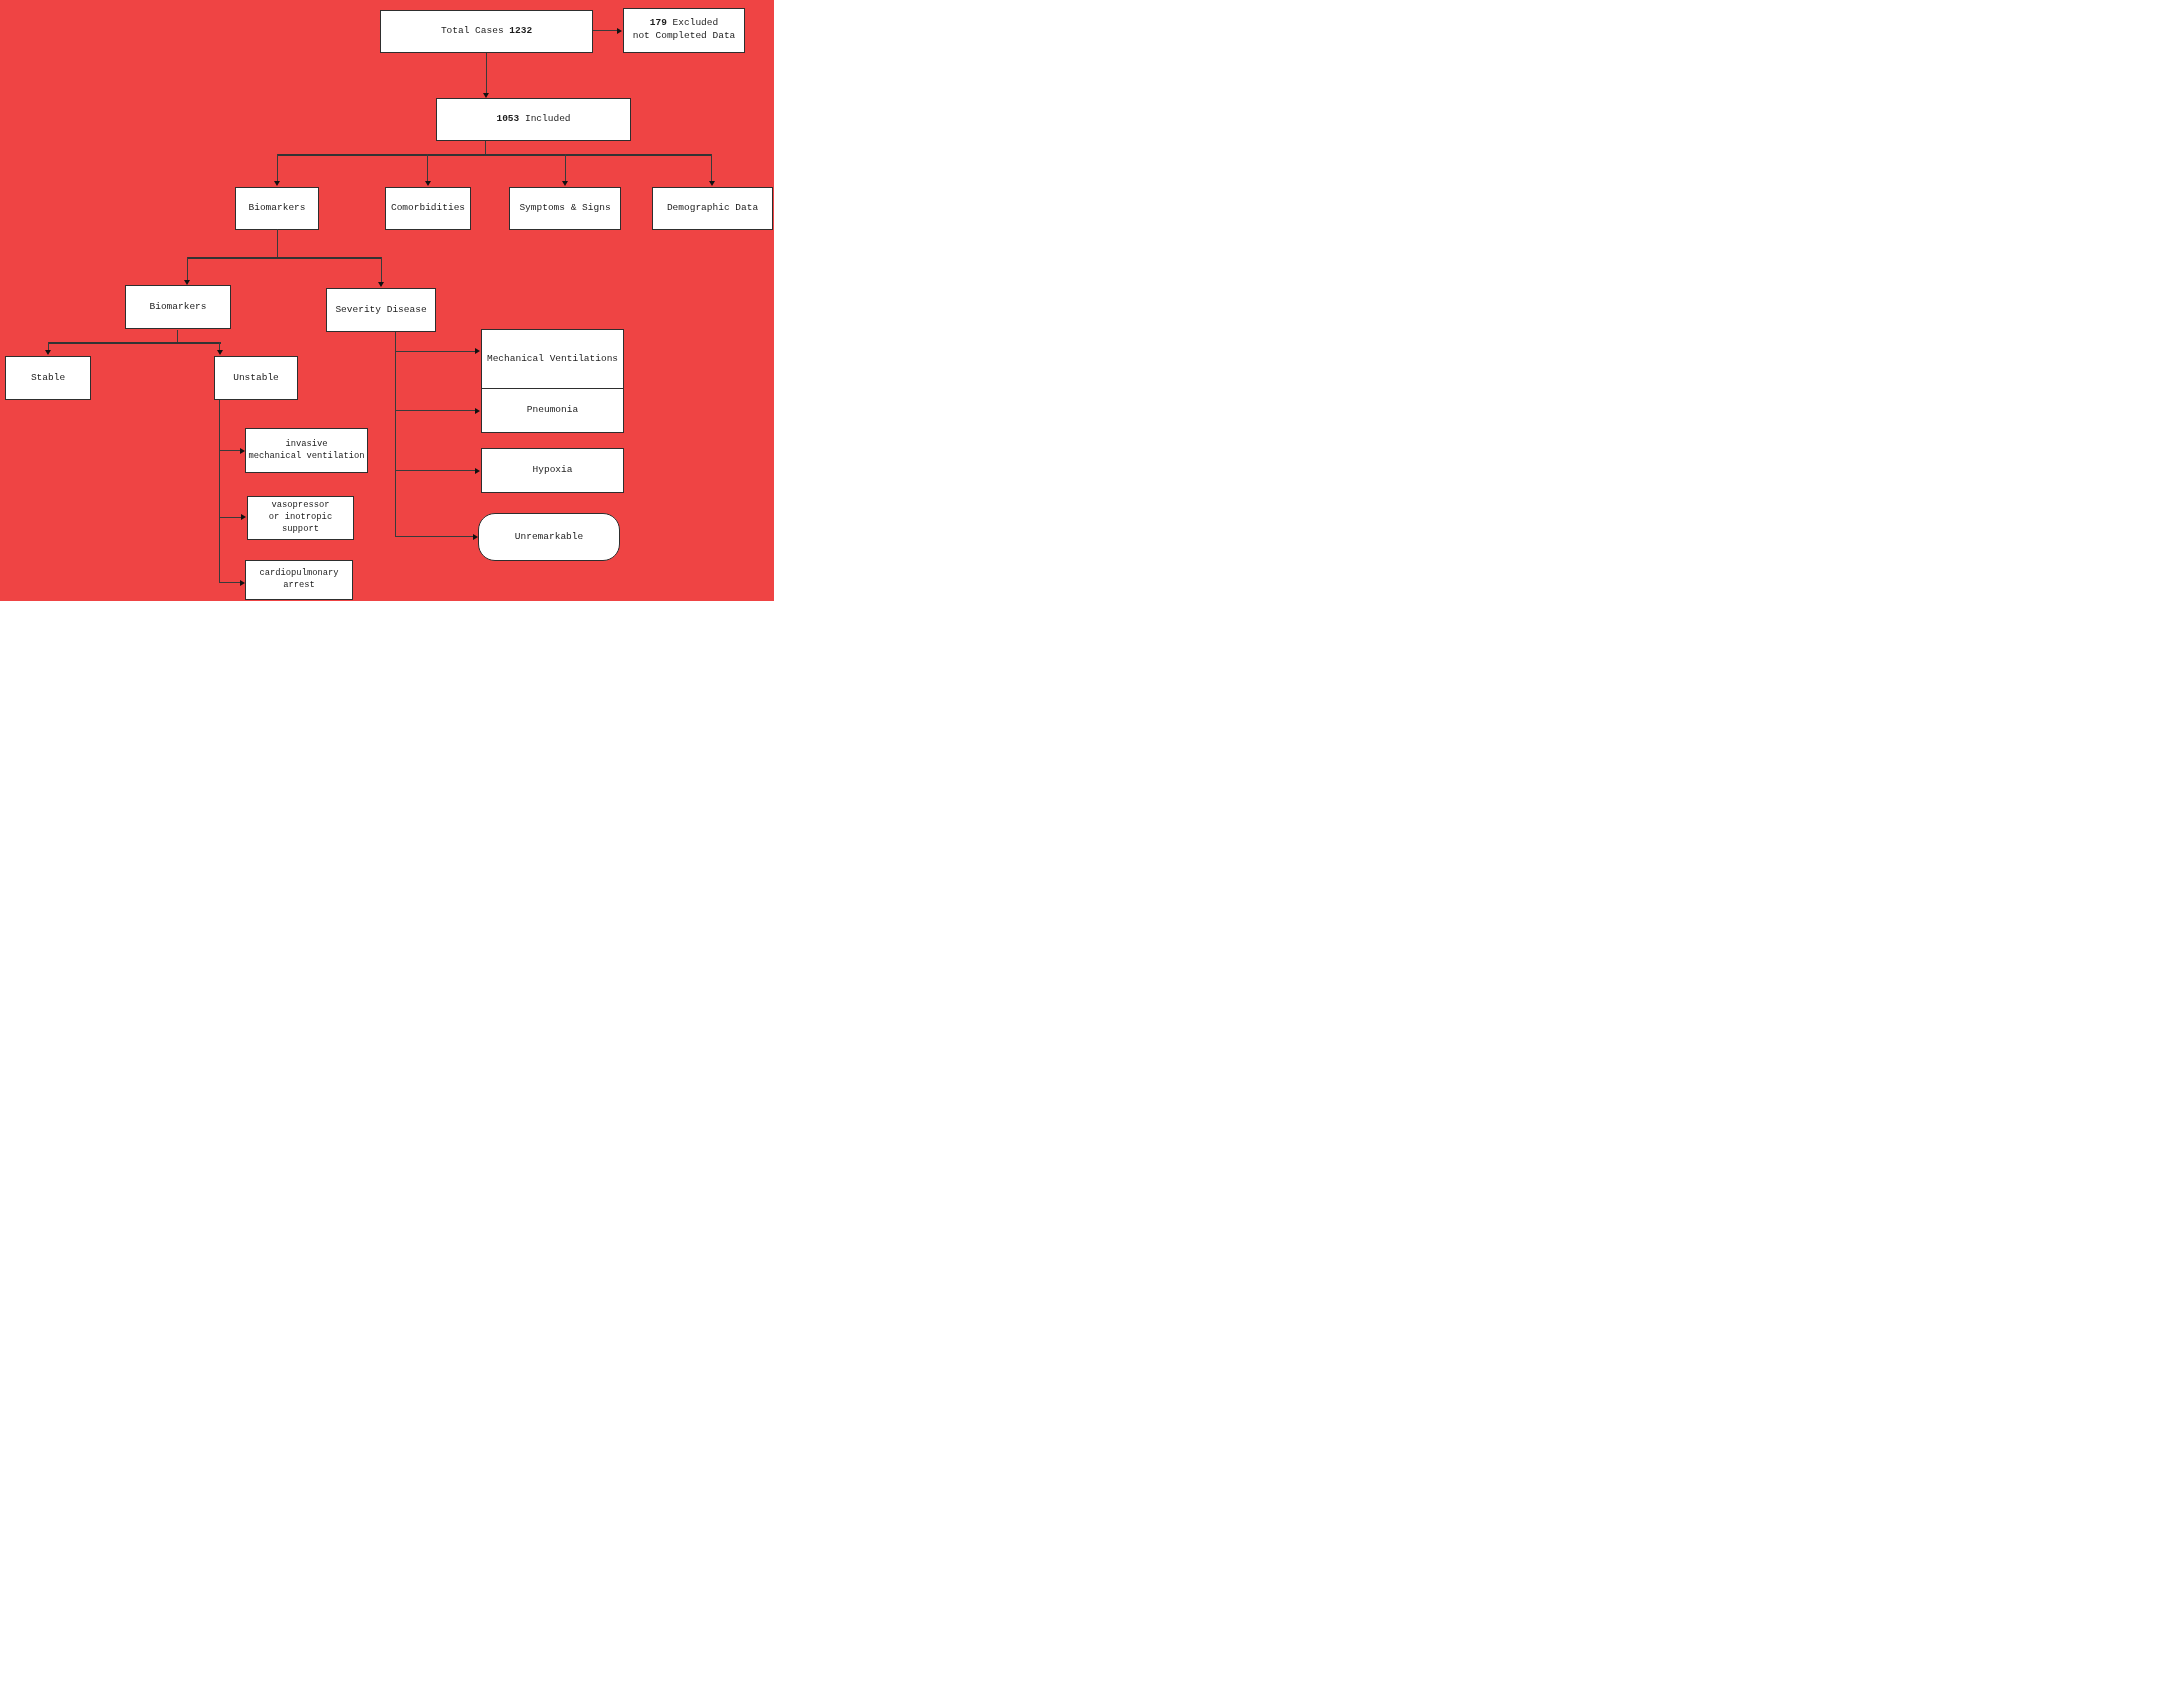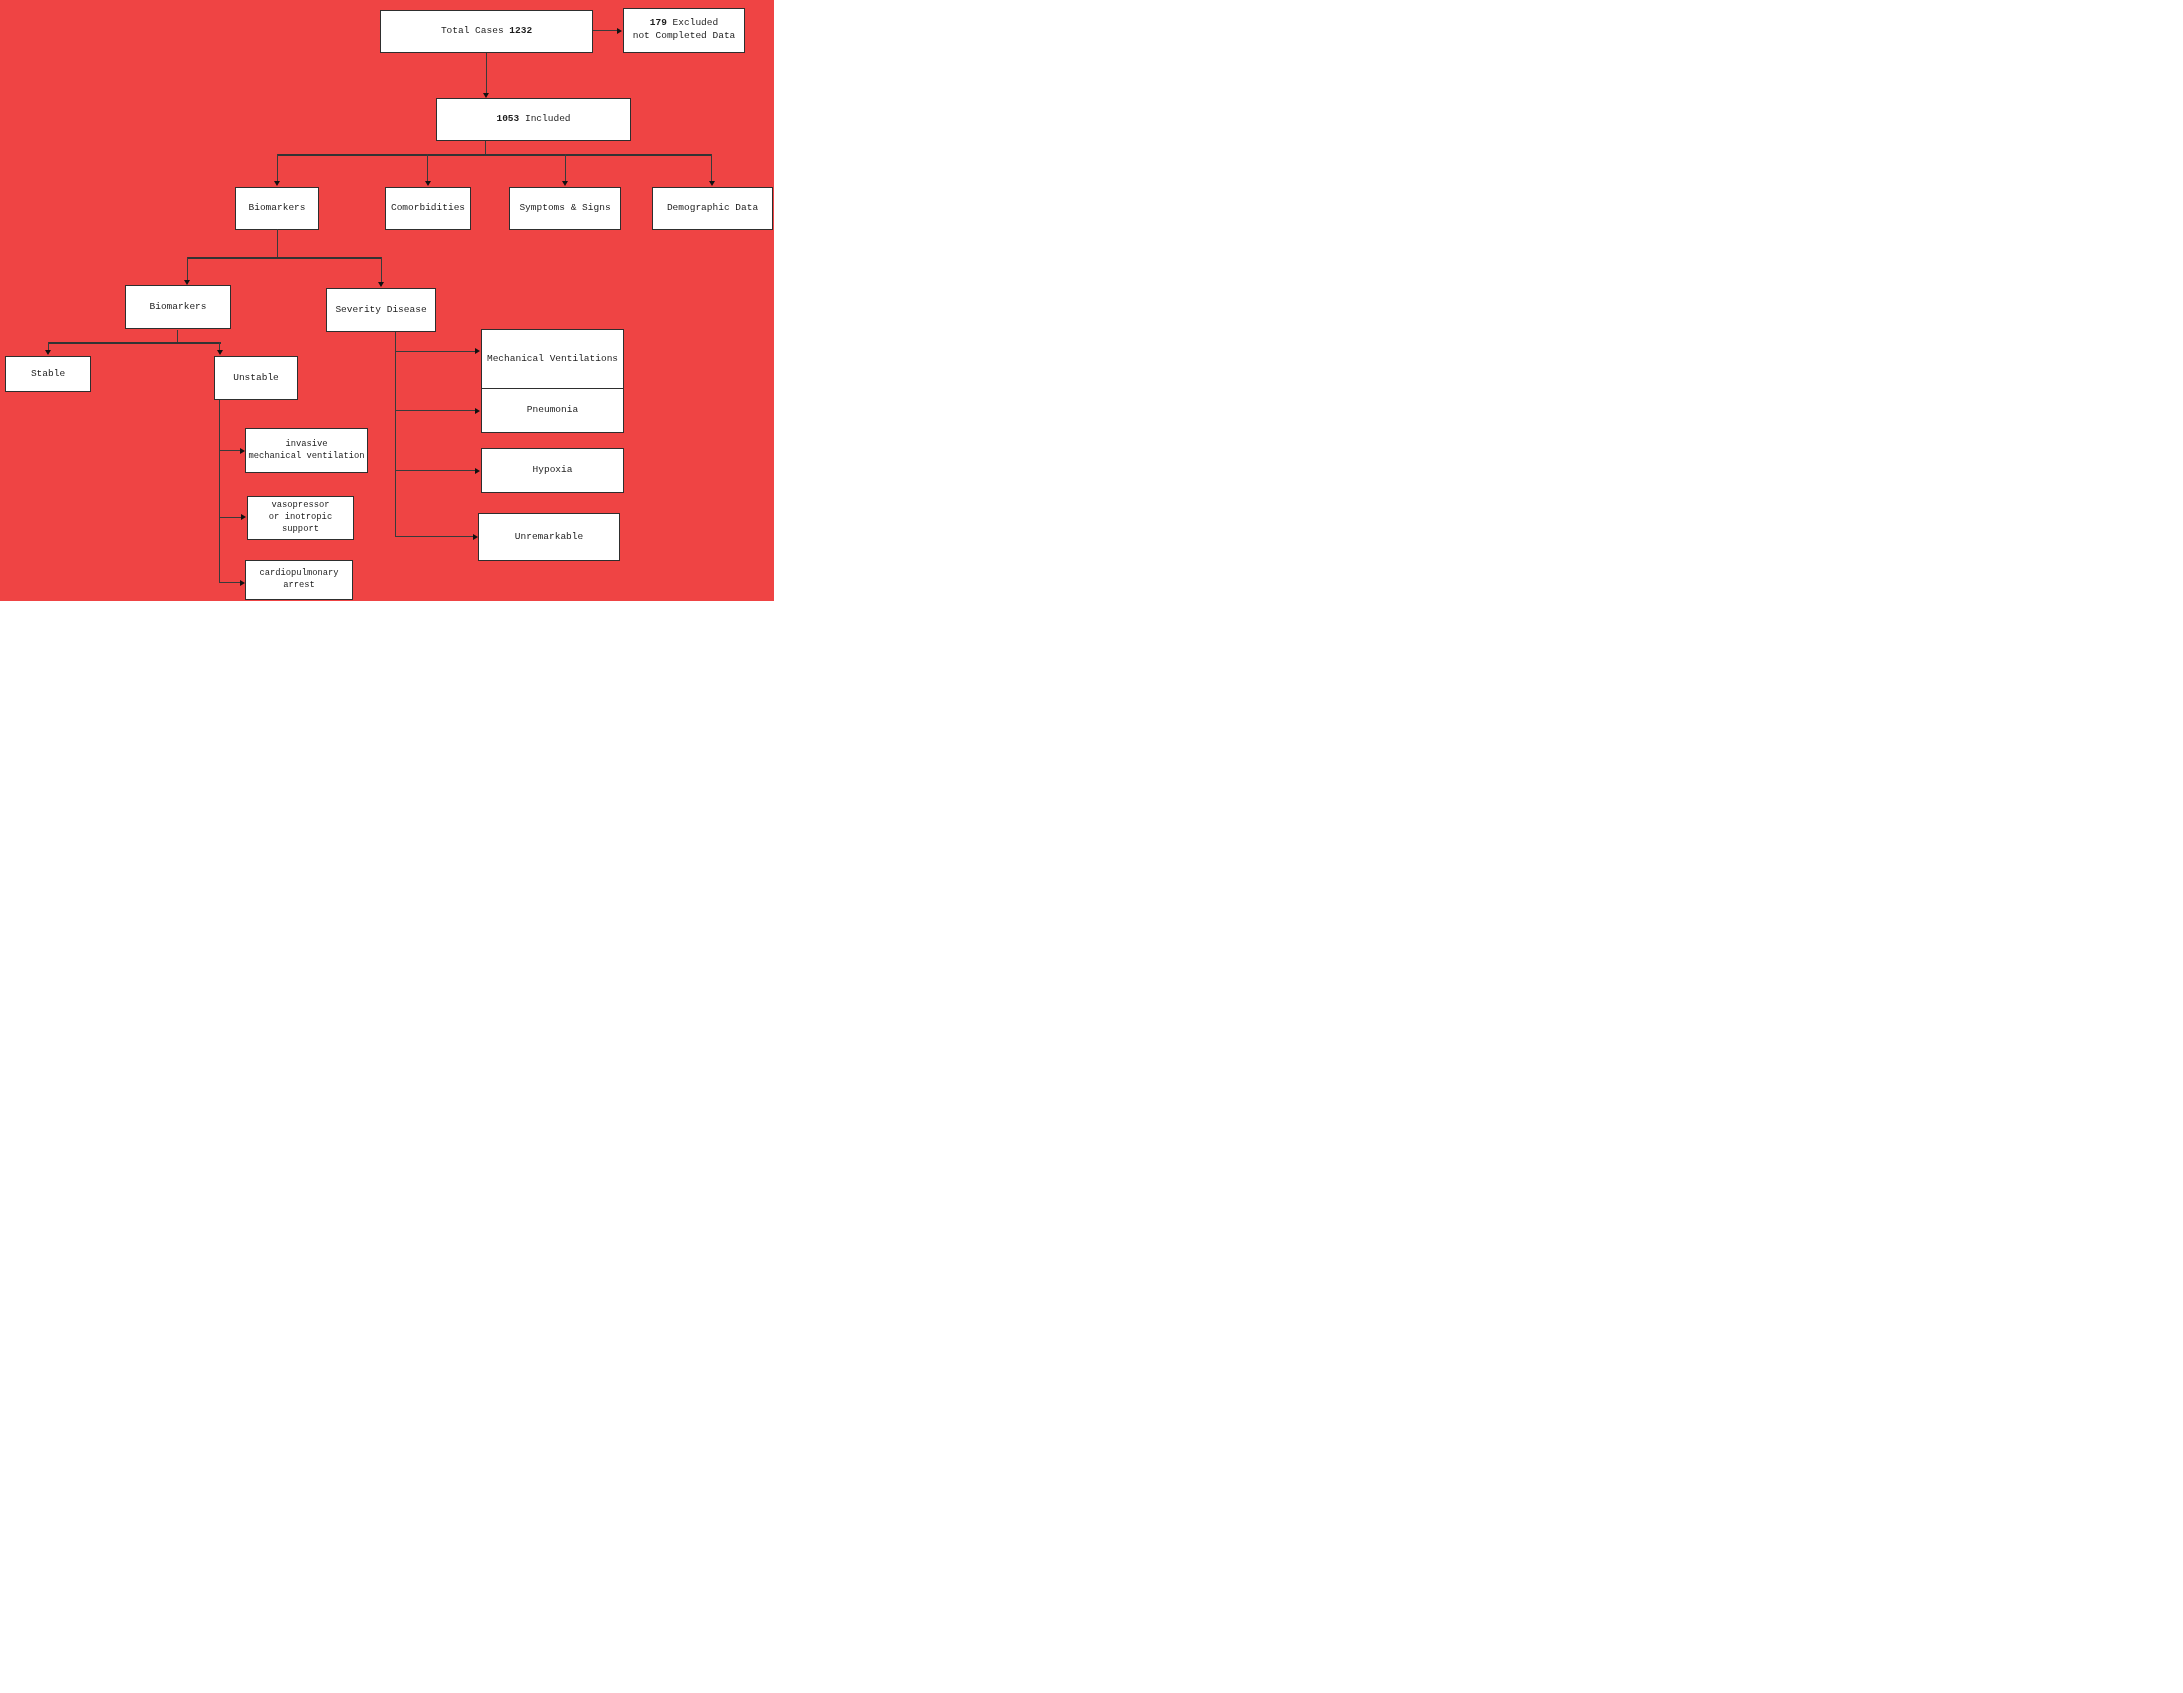--- a/index.html
+++ b/index.html
@@ -72,21 +72,21 @@
   </div>
 
   <div class="box" style="left:125px;top:285px;width:106px;height:44px;">
     <div>Biomarkers</div>
   </div>
 
   <div class="box" style="left:326px;top:288px;width:110px;height:44px;">
     <div>Severity Disease</div>
   </div>
 
-  <div class="box" style="left:5px;top:356px;width:86px;height:36px;">
+  <div class="box" style="left:5px;top:356px;width:86px;height:44px;">
     <div>Stable</div>
   </div>
 
   <div class="box" style="left:178px;top:356px;width:84px;height:44px;margin-left:36px;">
     <div>Unstable</div>
   </div>
 
   <div class="box small" style="left:245px;top:428px;width:123px;height:45px;">
     <div>invasive</div>
     <div>mechanical ventilation</div>
@@ -107,21 +107,21 @@
   </div>
 
   <div class="box" style="left:481px;top:388px;width:143px;height:45px;">
     <div>Pneumonia</div>
   </div>
 
   <div class="box" style="left:481px;top:448px;width:143px;height:45px;">
     <div>Hypoxia</div>
   </div>
 
-  <div class="box" style="left:478px;top:513px;width:142px;height:48px;">
+  <div class="box" style="left:478px;top:513px;width:142px;height:48px;border-radius:17px;">
     <div>Unremarkable</div>
   </div>
 
   <div class="hline" style="left:593px;top:30px;width:24.5px;"></div>
   <div class="arrow-right" style="left:617px;top:27.5px;"></div>
 
   <div class="vline" style="left:486px;top:53px;height:41px;"></div>
   <div class="arrow-down" style="left:483px;top:93px;"></div>
 
   <div class="vline" style="left:485px;top:141px;height:14px;"></div>

